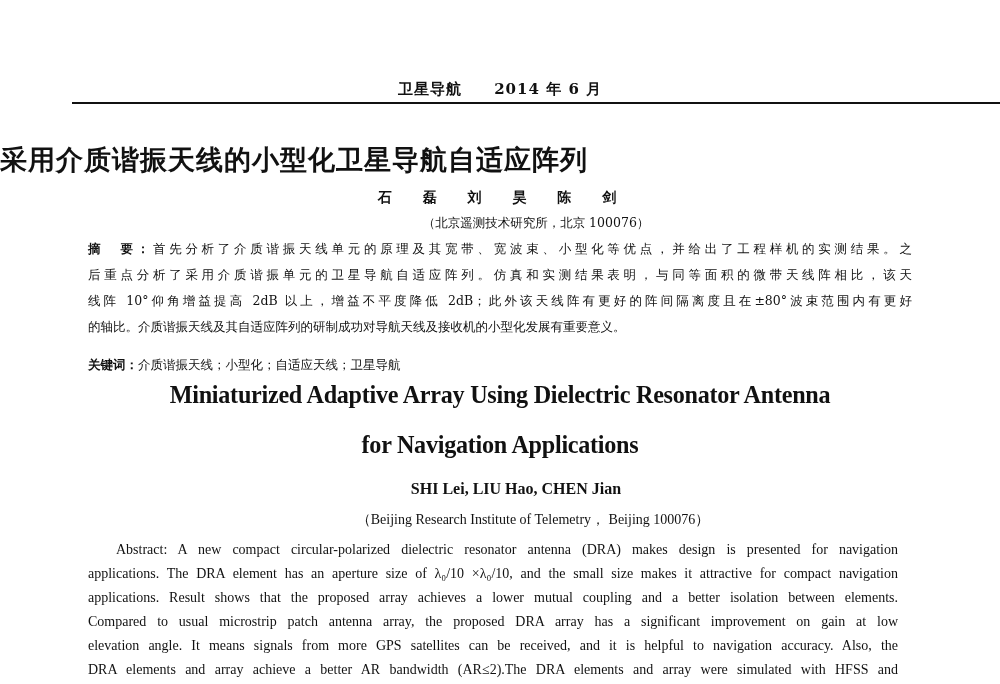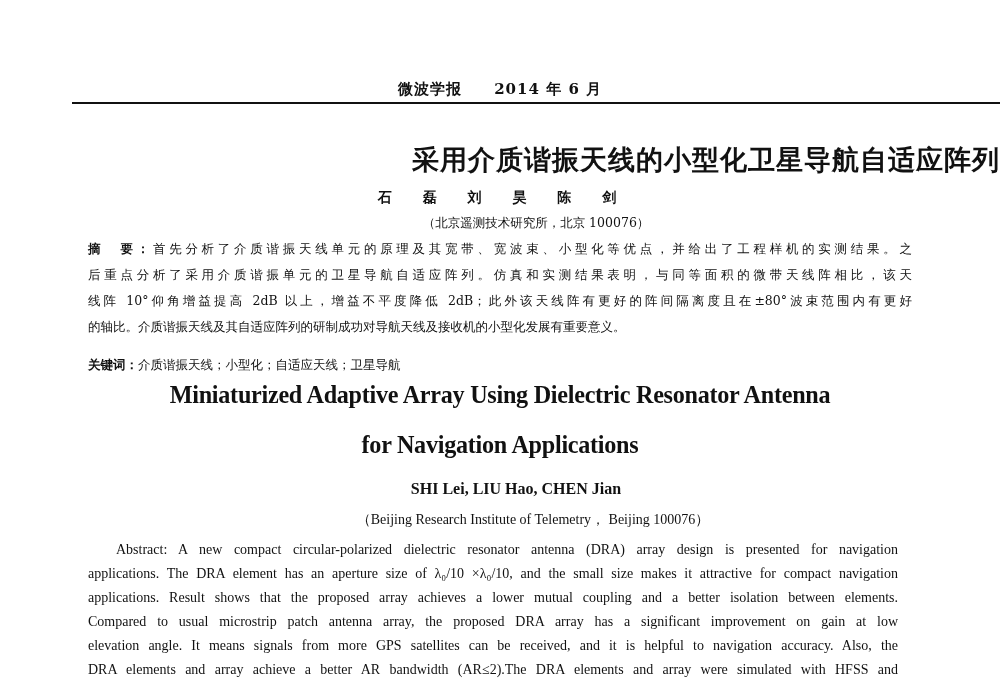--- a/index.html
+++ b/index.html
@@ -35,21 +35,21 @@
     position: absolute;
     left: 72px; width: 928px;
     top: 102px;
     height: 2px;
     background: #111;
   }
   .cn-title {
     position: absolute;
     left: 0; width: 1000px;
     top: 142px;
-    text-align: right;
+    text-align: left;
     font-family: "DejaVu Sans", sans-serif;
     font-size: 27px;
     font-weight: bold;
     letter-spacing: 1px;
   }
   .cn-authors {
     position: absolute;
     left: 0; width: 1000px;
     top: 189px;
     text-align: center;
@@ -141,21 +141,21 @@
     font-family: "Liberation Serif", serif;
     font-weight: normal;
   }
 </style>
 </head>
 <body>
 
 <div class="page">
 
   <div class="running-header">
-    <span class="journal">微波学报</span>
+    <span class="journal">卫星导航</span>
     <span class="date">2014 年 6 月</span>
   </div>
   <div class="header-rule"></div>
 
   <div class="cn-title">采用介质谐振天线的小型化卫星导航自适应阵列</div>
   <div class="cn-authors">石 磊 刘 昊 陈 剑</div>
   <div class="cn-affil">（北京遥测技术研究所，北京 100076）</div>
 
   <div class="cn-abstract">
     <span class="line"><span class="label-bold ab">摘　要：</span><span>首先分析了介质谐振天线单元的原理及其宽带、宽波束、小型化等优点，并给出了工程样机的实测结果。之</span></span>
@@ -168,21 +168,21 @@
     <span class="label-bold">关键词：</span><span>介质谐振天线；小型化；自适应天线；卫星导航</span>
   </div>
 
   <div class="en-title l1">Miniaturized Adaptive Array Using Dielectric Resonator Antenna</div>
   <div class="en-title l2">for Navigation Applications</div>
 
   <div class="en-authors">SHI Lei, LIU Hao, CHEN Jian</div>
   <div class="en-affil">（Beijing Research Institute of Telemetry， Beijing 100076）</div>
 
   <div class="en-abstract">
-    <span class="line first"><span class="abs-label">Abstract:</span><span> A new compact circular-polarized dielectric resonator antenna (DRA) array design is presented for navigation</span></span>
+    <span class="line first"><span class="abs-label">Abstract:</span><span> A new compact circular-polarized dielectric resonator antenna (DRA) makes design is presented for navigation</span></span>
     <span class="line">applications. The DRA element has an aperture size of λ₀/10 ×λ₀/10, and the small size makes it attractive for compact navigation</span>
     <span class="line">applications. Result shows that the proposed array achieves a lower mutual coupling and a better isolation between elements.</span>
     <span class="line">Compared to usual microstrip patch antenna array, the proposed DRA array has a significant improvement on gain at low</span>
     <span class="line">elevation angle. It means signals from more GPS satellites can be received, and it is helpful to navigation accuracy. Also, the</span>
     <span class="line">DRA elements and array achieve a better AR bandwidth (AR≤2).The DRA elements and array were simulated with HFSS and</span>
   </div>
 
 </div>
 
 </body></html>

